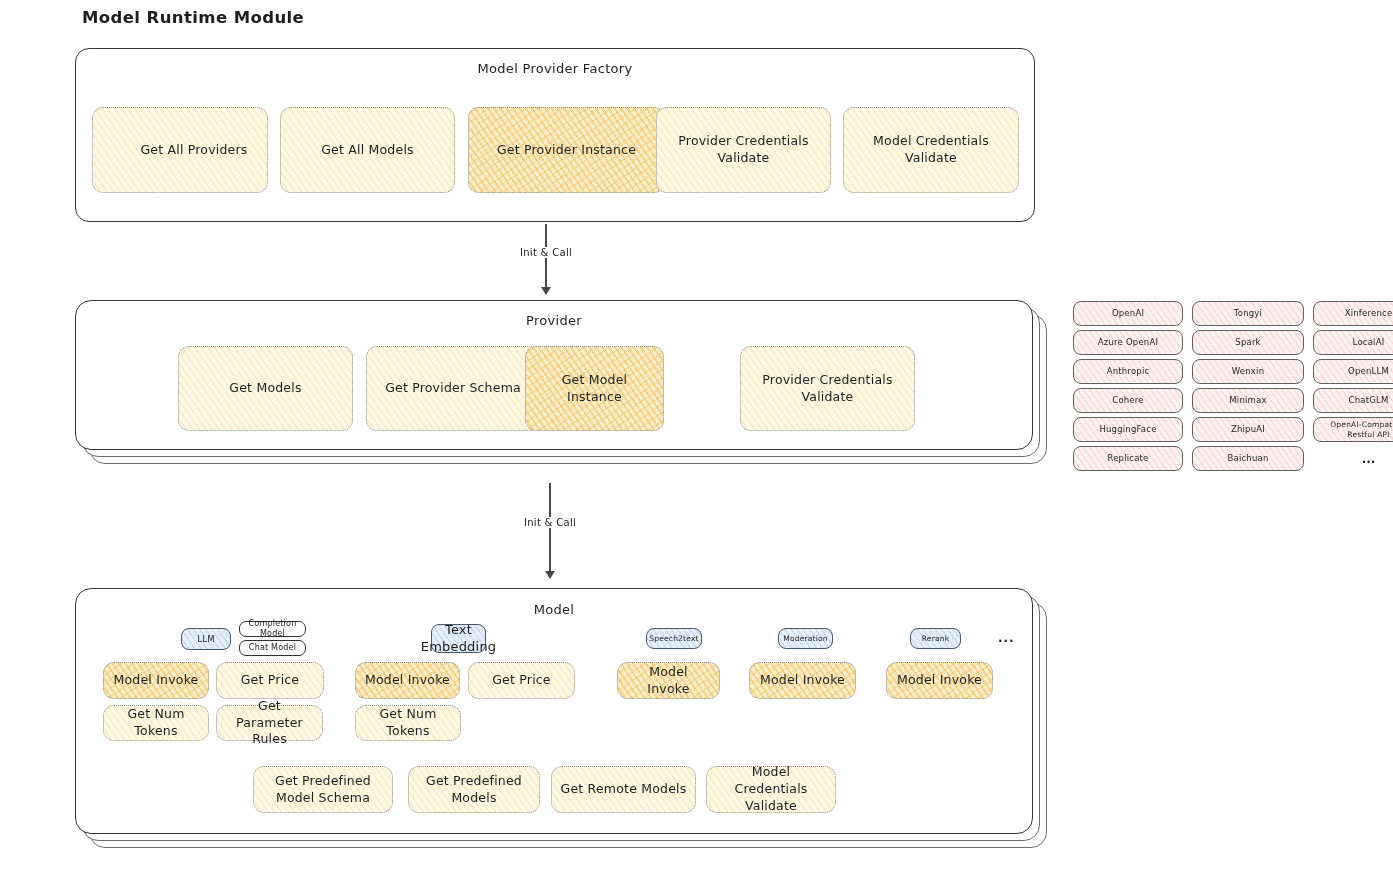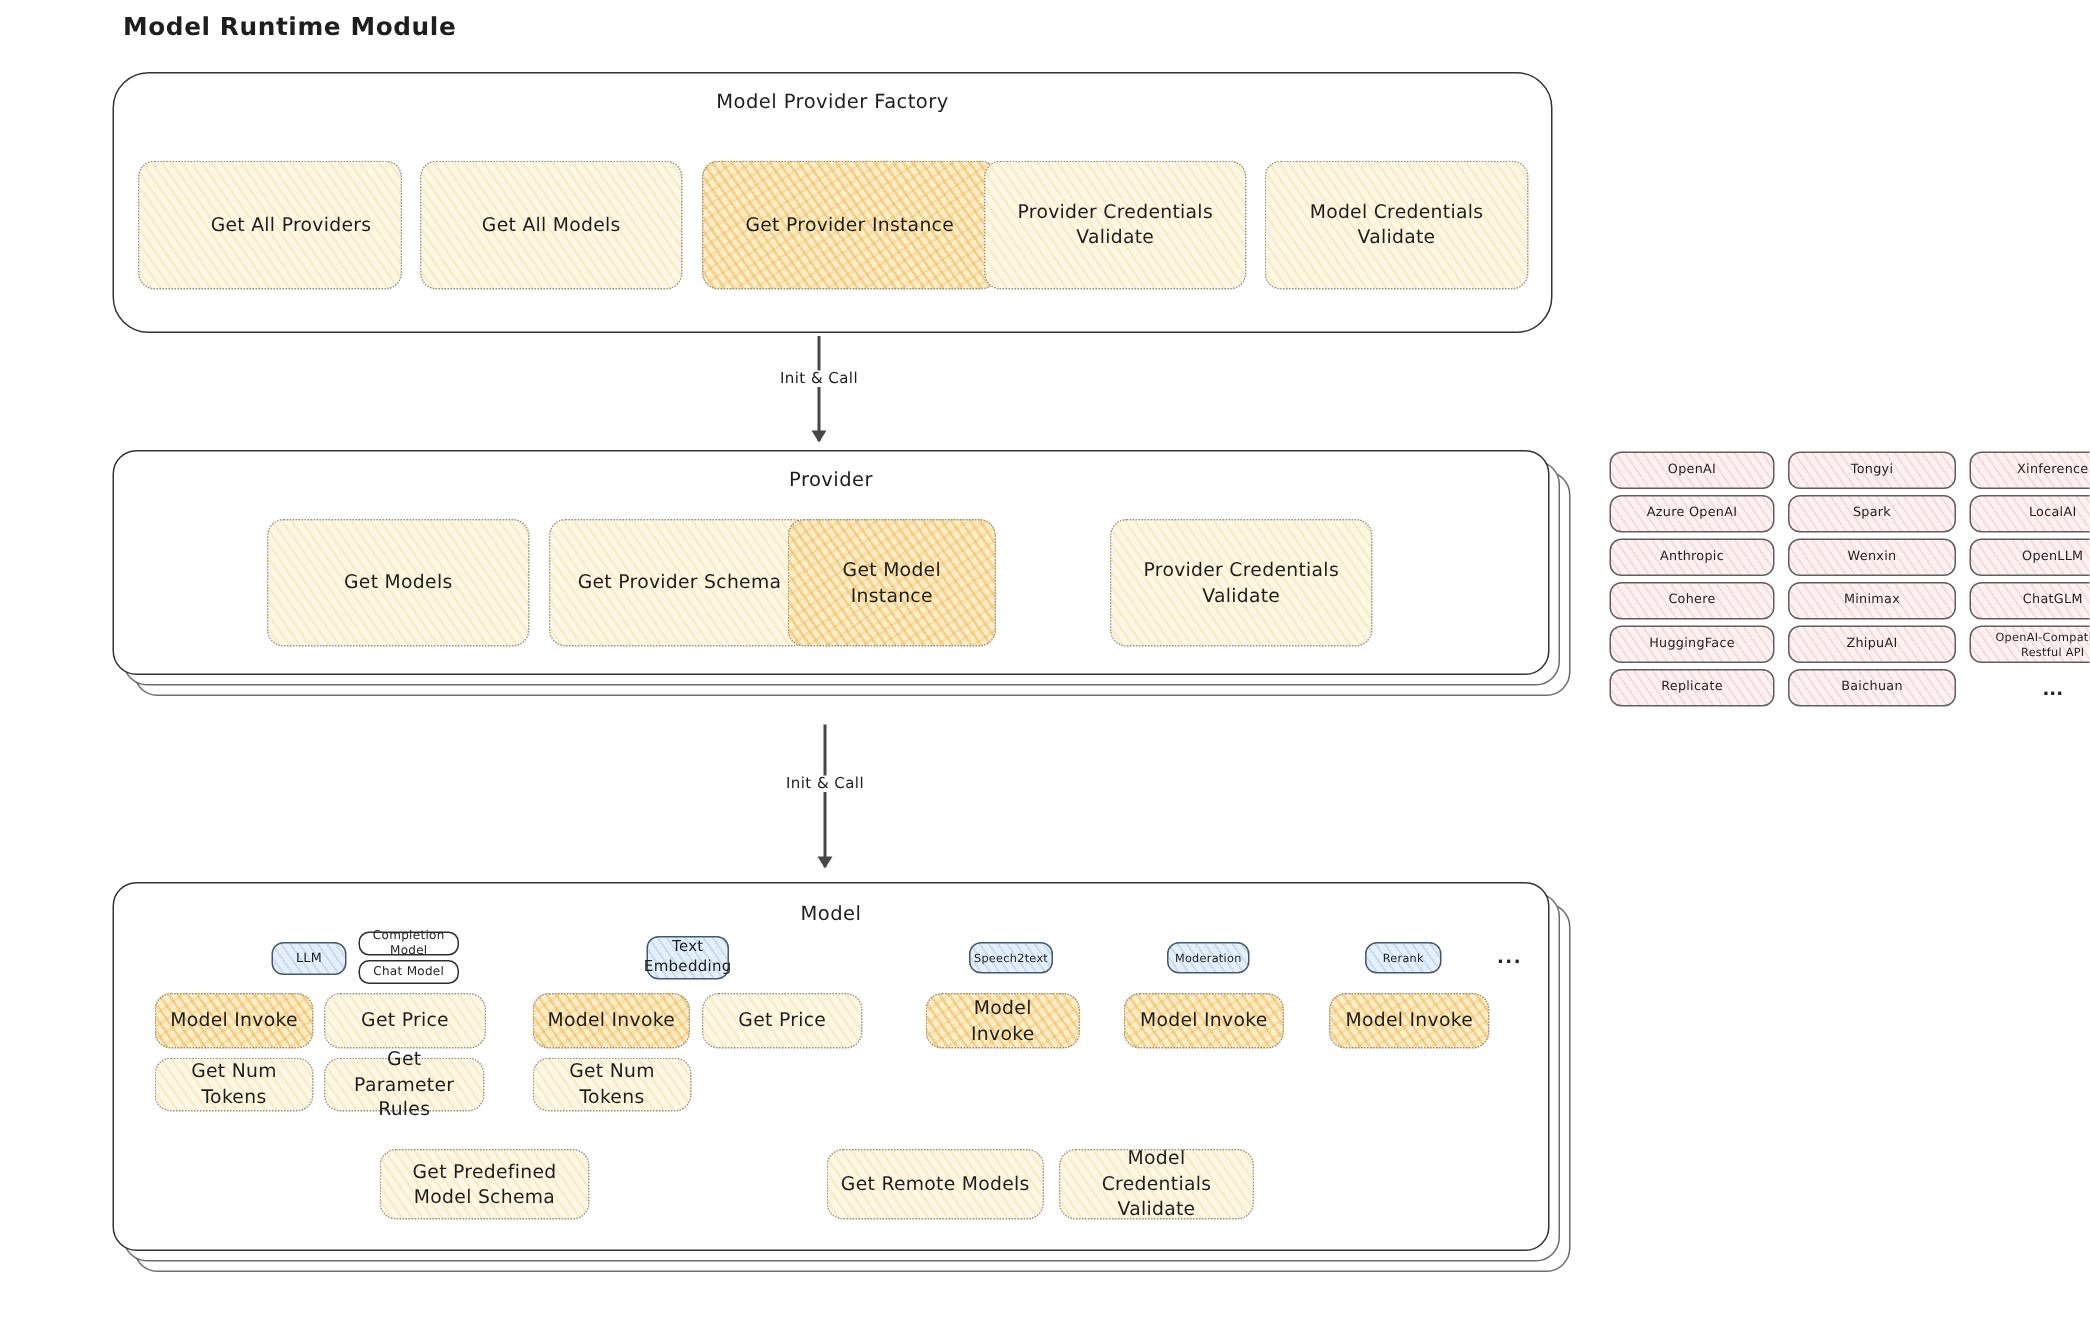--- a/index.html
+++ b/index.html
@@ -10,21 +10,21 @@
   .page-title{
     position:absolute;left:35px;top:8px;font-size:16.5px;font-weight:700;letter-spacing:.4px;
   }
 
   
   .stack{position:absolute;}
   .stack .layer{position:absolute;inset:0;background:#fff;border:1.5px solid #6e6e6e;border-radius:16px;}
   .stack .layer.l3{transform:translate(14px,14px);}
   .stack .layer.l2{transform:translate(7px,7px);}
   .card{position:absolute;inset:0;background:#fff;border:1.6px solid #343434;border-radius:16px;z-index:2;}
-  .single{position:absolute;background:#fff;border:1.6px solid #343434;border-radius:24px;}
+  .single{position:absolute;background:#fff;border:1.6px solid #343434;border-radius:14px;}
   .card-title{position:absolute;left:0;right:0;text-align:center;font-size:13px;letter-spacing:.3px;}
 
   
   .node{
     position:absolute;display:flex;align-items:center;justify-content:center;text-align:center;
     font-size:12.5px;line-height:1.35;letter-spacing:.2px;padding:2px 8px;box-sizing:border-box;
     border-radius:11px;
   }
   .node.yellow{
     border:1.6px dotted #8f8f8f;
@@ -137,37 +137,38 @@
 
   <div class="stack" style="left:28px;top:588px;width:958px;height:246px;">
     <div class="layer l3"></div>
     <div class="layer l2"></div>
     <div class="card">
       <div class="card-title" style="top:13px;">Model</div>
 
       <div class="chip blue" style="left:105px;top:39px;width:50px;height:22px;">LLM</div>
       <div class="chip white" style="left:163px;top:32px;width:67px;height:16px;">Completion Model</div>
       <div class="chip white" style="left:163px;top:51px;width:67px;height:16px;">Chat Model</div>
-      <div class="chip blue" style="left:355px;top:35px;width:55px;height:29px;font-size:10px;">Text Embedding</div>
+      <div class="chip blue" style="left:355px;top:35px;width:55px;height:29px;font-size:13px;">Text Embedding</div>
       <div class="chip blue" style="left:570px;top:39px;width:56px;height:21px;font-size:7.5px;">Speech2text</div>
       <div class="chip blue" style="left:702px;top:39px;width:55px;height:21px;font-size:7.5px;">Moderation</div>
       <div class="chip blue" style="left:834px;top:39px;width:51px;height:21px;font-size:7.5px;">Rerank</div>
       <div class="dots" style="left:922px;top:42px;">...</div>
 
       <div class="node orange" style="left:27px;top:73px;width:106px;height:37px;">Model Invoke</div>
       <div class="node yellow" style="left:140px;top:73px;width:108px;height:37px;">Get Price</div>
       <div class="node orange" style="left:279px;top:73px;width:105px;height:37px;">Model Invoke</div>
       <div class="node yellow" style="left:392px;top:73px;width:107px;height:37px;">Get Price</div>
       <div class="node orange" style="left:541px;top:73px;width:103px;height:37px;">Model Invoke</div>
       <div class="node orange" style="left:673px;top:73px;width:107px;height:37px;">Model Invoke</div>
       <div class="node orange" style="left:810px;top:73px;width:107px;height:37px;">Model Invoke</div>
 
       <div class="node yellow" style="left:27px;top:116px;width:106px;height:36px;">Get Num Tokens</div>
       <div class="node yellow" style="left:140px;top:116px;width:107px;height:36px;">Get Parameter Rules</div>
       <div class="node yellow" style="left:279px;top:116px;width:106px;height:36px;">Get Num Tokens</div>
 
       <div class="node yellow" style="left:177px;top:177px;width:140px;height:47px;">Get Predefined Model Schema</div>
+      <div class="node yellow" style="left:332px;top:177px;width:132px;height:47px;">Get Predefined Models</div>
       <div class="node yellow" style="left:475px;top:177px;width:145px;height:47px;">Get Remote Models</div>
       <div class="node yellow" style="left:630px;top:177px;width:130px;height:47px;">Model Credentials Validate</div>
     </div>
   </div>
 
 </div>
 
 </body></html>

